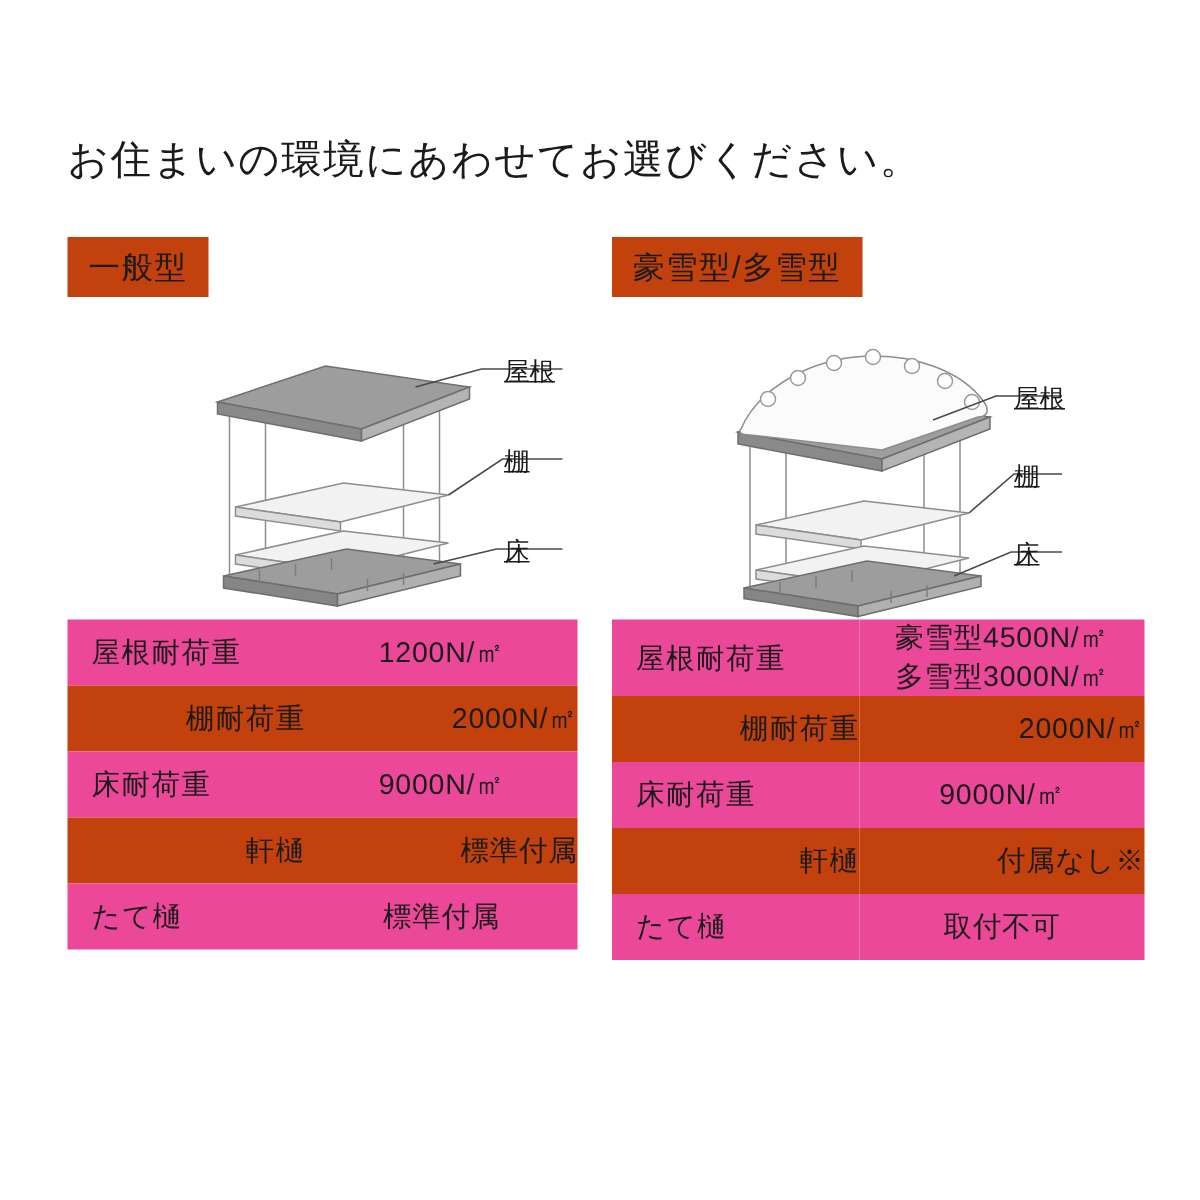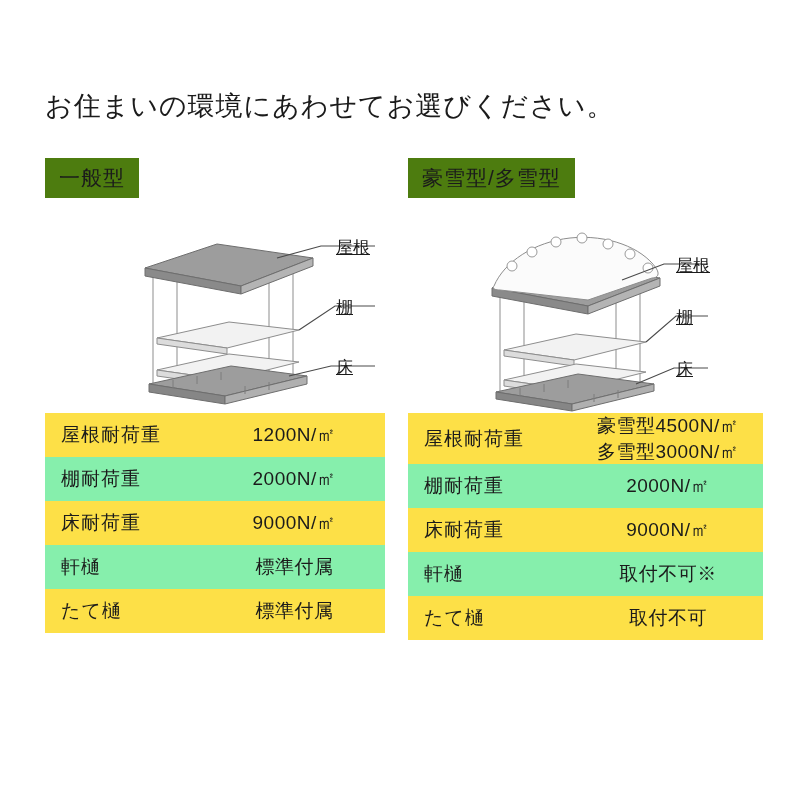--- a/index.html
+++ b/index.html
@@ -30,21 +30,21 @@
     white-space: nowrap;
   }
   .col {
     position: absolute;
   }
   .col-left { left: 45px; top: 158px; width: 340px; }
   .col-right { left: 408px; top: 158px; width: 355px; }
 
   .type-label {
     display: inline-block;
-    background: #4d7c0f;
+    background: #c2410c;
     color: #1b1b1b;
     font-size: 21px;
     letter-spacing: 1px;
     padding: 6px 14px 6px 14px;
     white-space: nowrap;
   }
 
   
   .illus {
     position: relative;
@@ -76,22 +76,22 @@
   }
   table.spec td.k {
     width: 42%;
     padding-left: 16px;
     letter-spacing: 1px;
   }
   table.spec td.v {
     text-align: center;
     letter-spacing: 0.5px;
   }
-  table.spec tr.odd td { background: #fde047; }
-  table.spec tr.even td { background: #86efac; }
+  table.spec tr.odd td { background: #ec4899; }
+  table.spec tr.even td { background: #c2410c; text-align: right; }
   table.spec td.two-line { line-height: 1.35; }
   .tall td { height: 70px; }
 
   .notes {
     margin-top: 10px;
     text-align: right;
     font-size: 16px;
     line-height: 1.6;
     color: #1b1b1b;
   }
@@ -246,21 +246,21 @@
         <tr class="even">
           <td class="k">棚耐荷重</td>
           <td class="v">2000N/㎡</td>
         </tr>
         <tr class="odd">
           <td class="k">床耐荷重</td>
           <td class="v">9000N/㎡</td>
         </tr>
         <tr class="even">
           <td class="k">軒樋</td>
-          <td class="v">取付不可※</td>
+          <td class="v">付属なし※</td>
         </tr>
         <tr class="odd">
           <td class="k">たて樋</td>
           <td class="v">取付不可</td>
         </tr>
       </tbody>
     </table>
 
     <div class="notes">
     </div>

